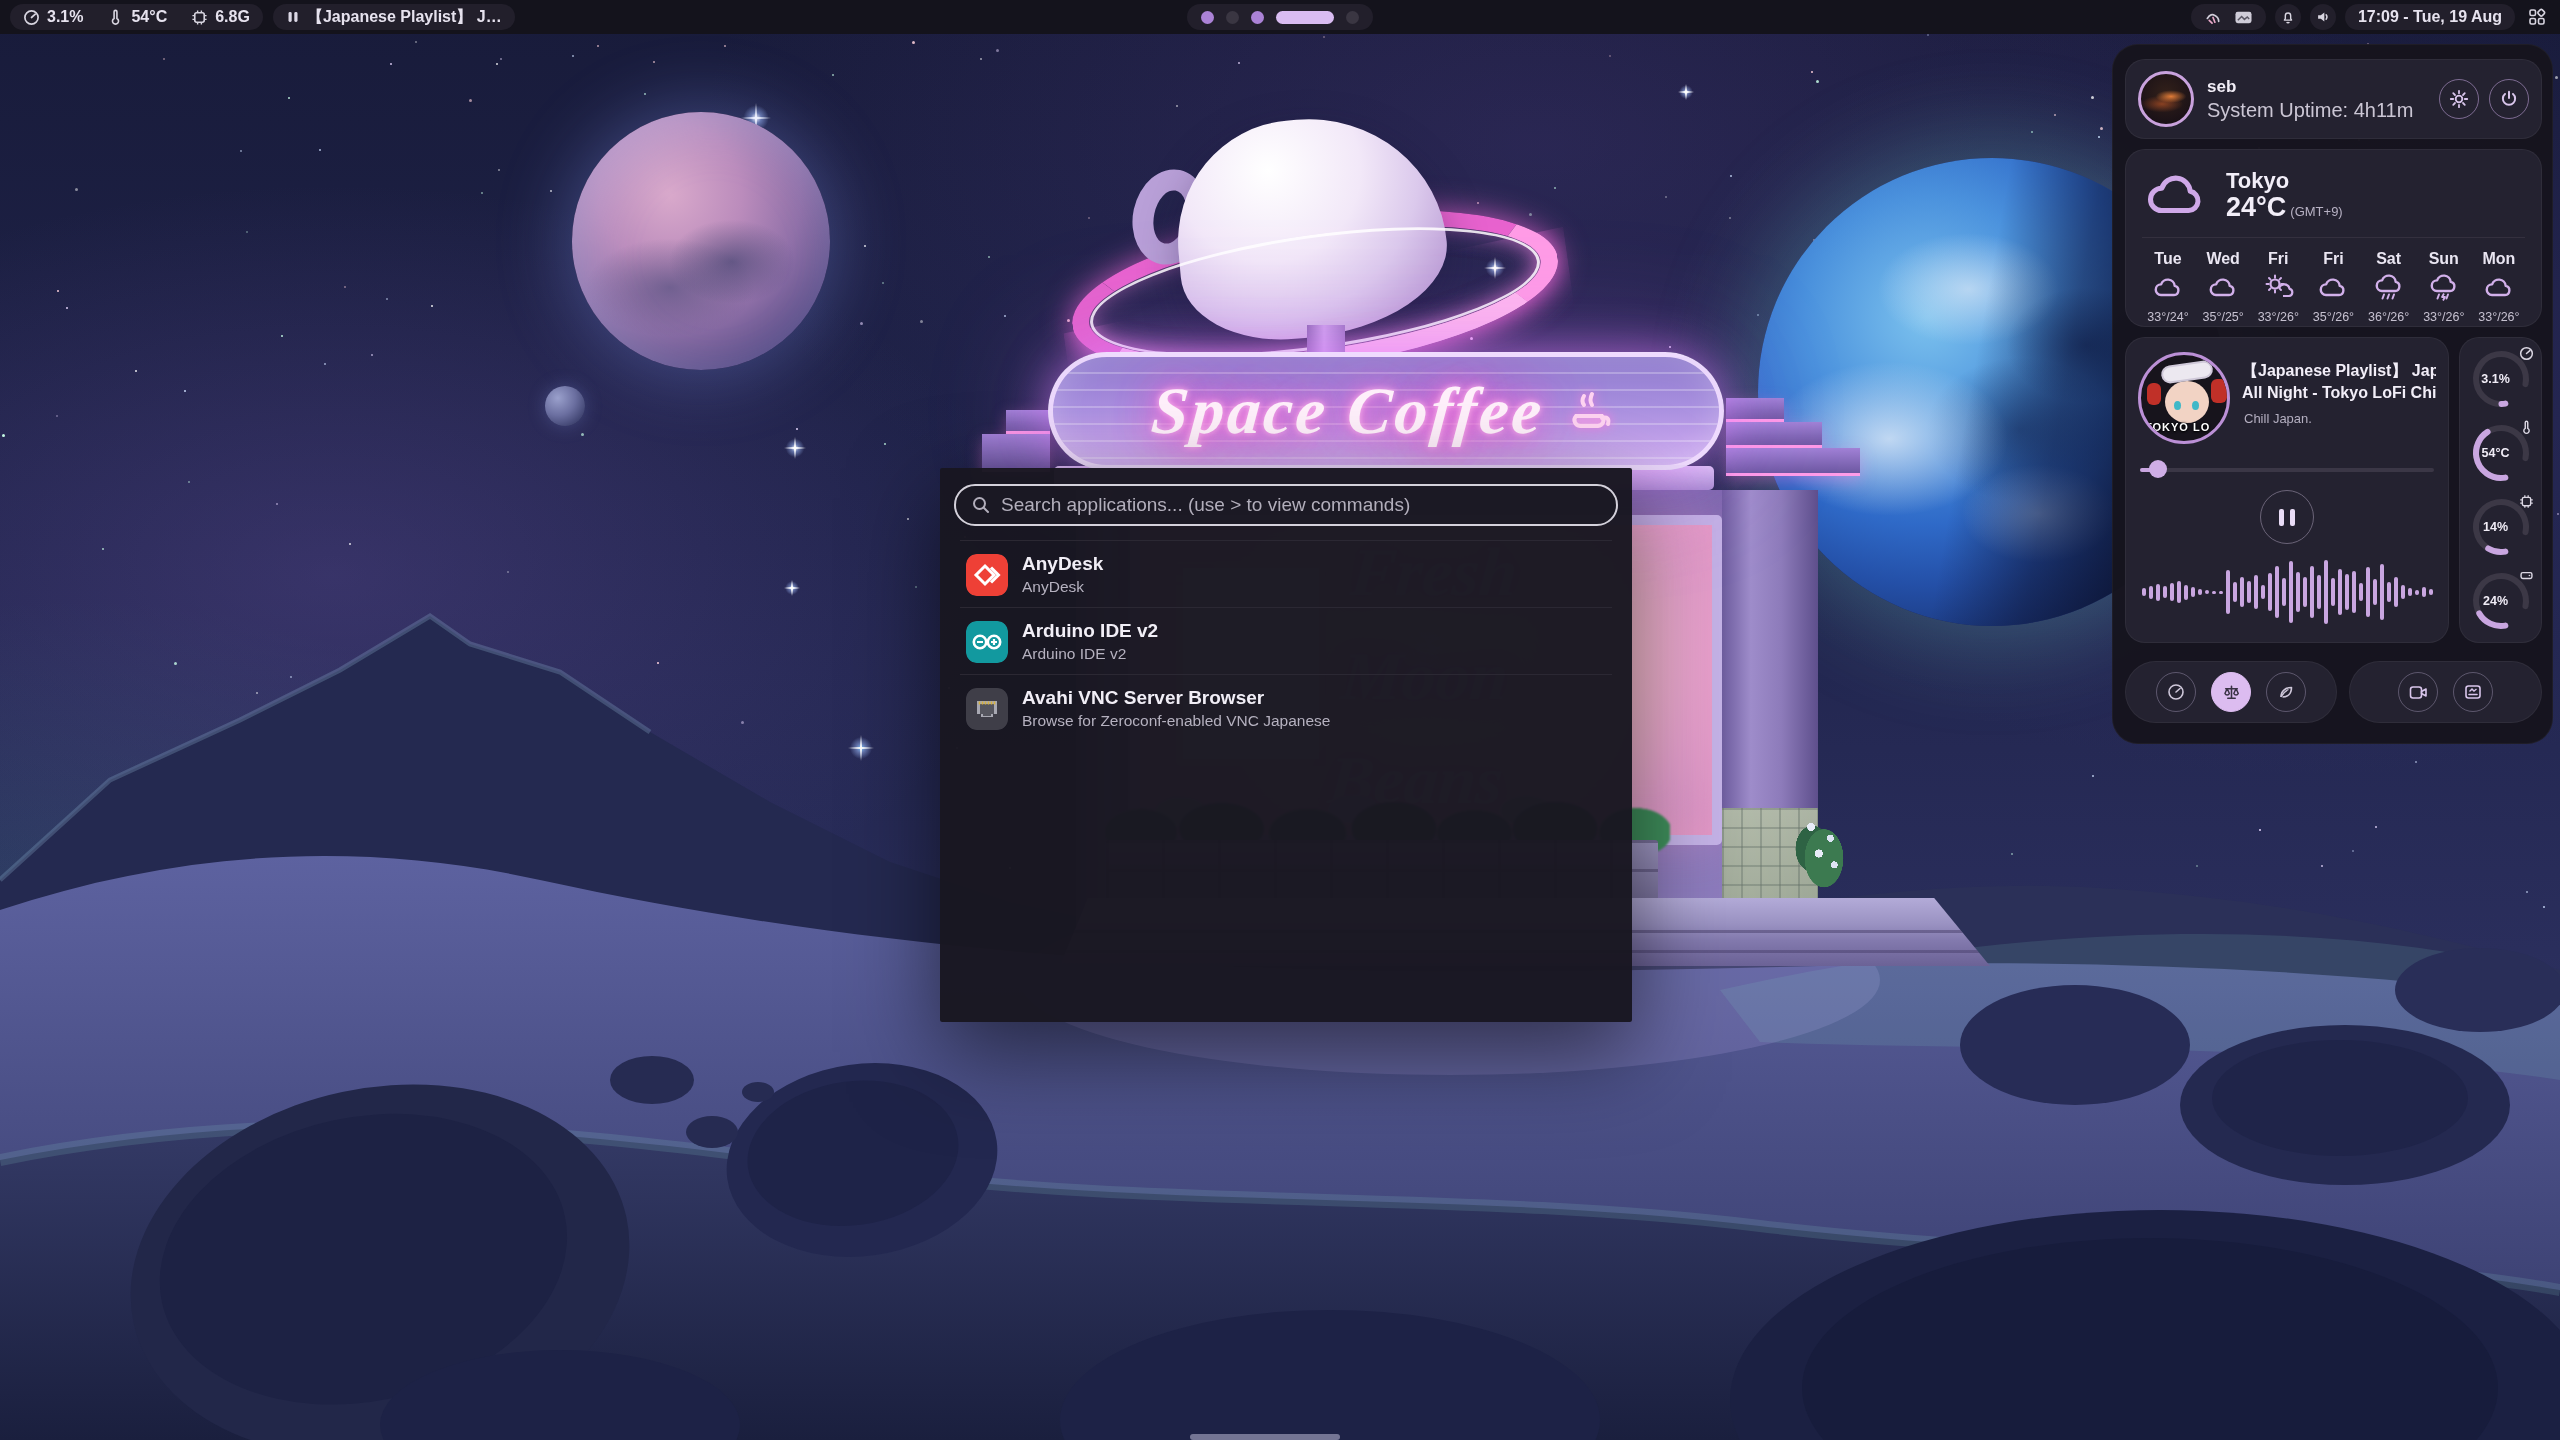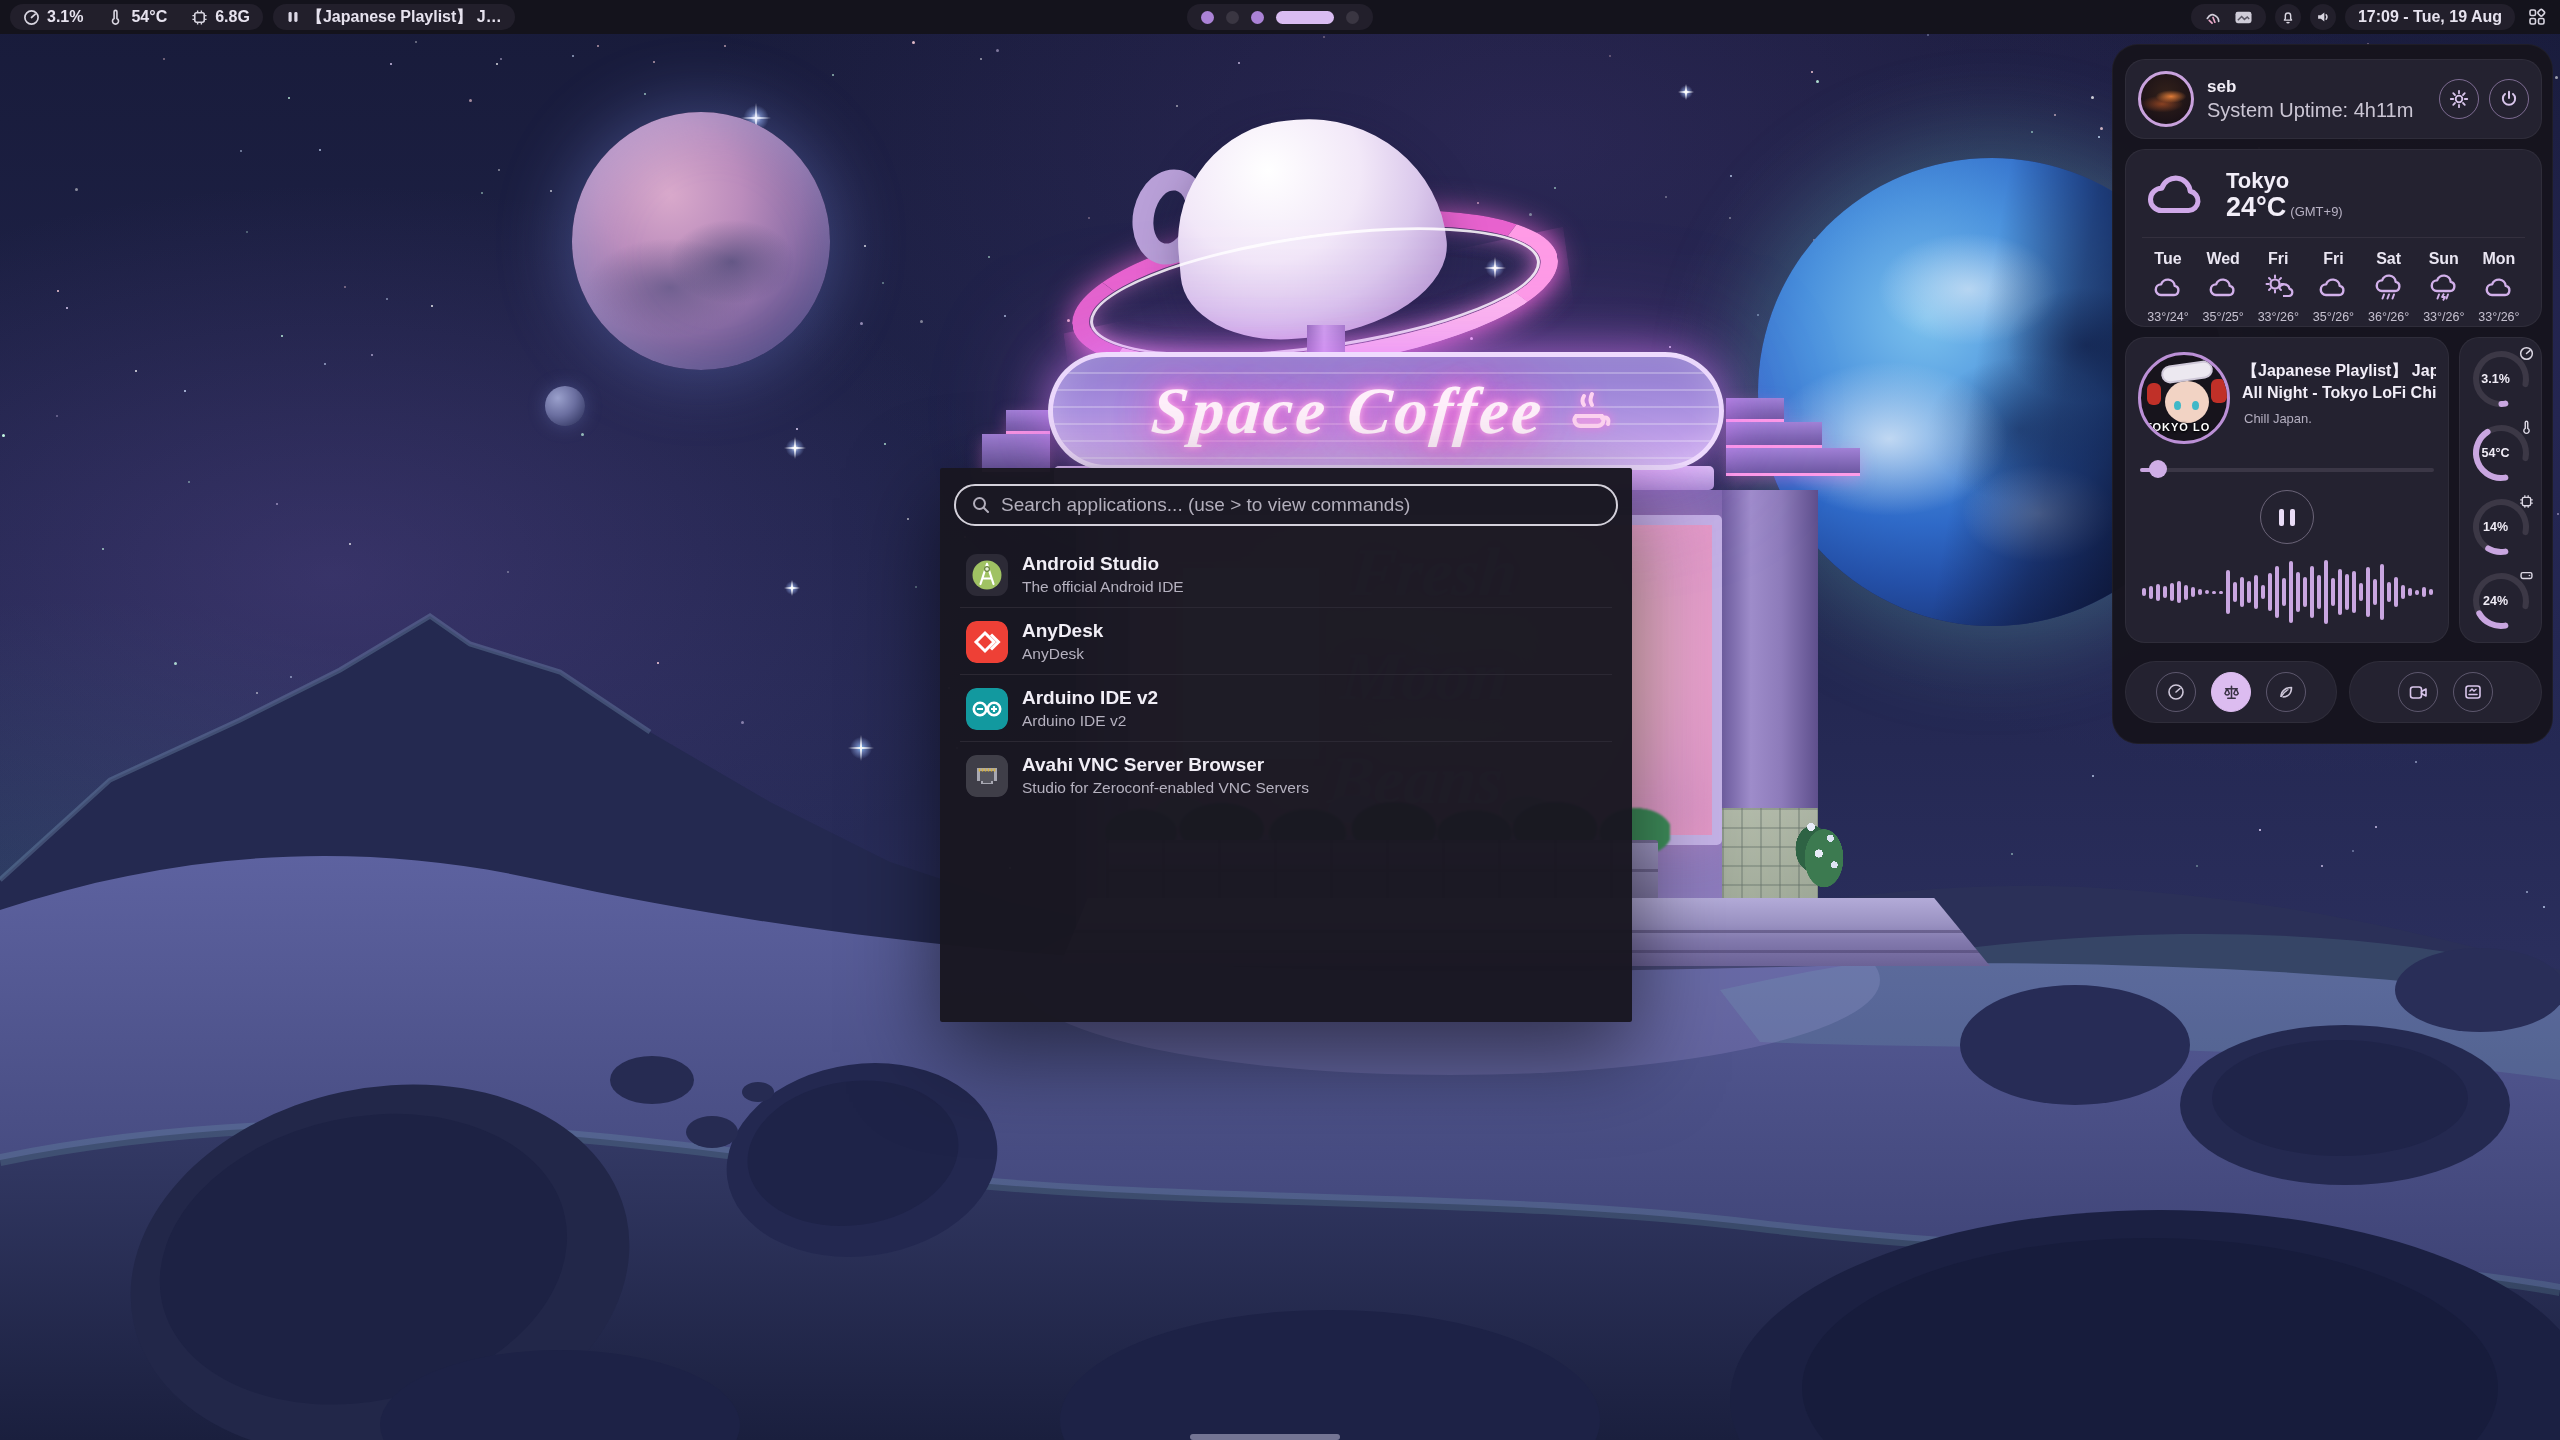--- a/index.html
+++ b/index.html
@@ -615,33 +615,20 @@
 <div id="launcher">
   <div id="search">
     <svg width="20" height="20" viewBox="0 0 20 20">
         <circle cx="8.5" cy="8.5" r="5.5" fill="none" stroke="#b2aebb" stroke-width="2"></circle>
         <path d="M12.8 12.8 L17 17" stroke="#b2aebb" stroke-width="2" stroke-linecap="round"></path>
       </svg>
     <span>Search applications... (use &gt; to view commands)</span>
   </div>
   <div id="l-list">
       <div class="l-item">
-        <span class="l-icon">
-          <svg width="42" height="42" viewBox="0 0 42 42">
-            <circle cx="21" cy="21" r="14.5" fill="#a0c263"></circle>
-            <path d="M21 10 L14.5 30 M21 10 L27.5 30 M16.5 24.5 L25.5 24.5" stroke="#fff" stroke-width="2.2" fill="none" stroke-linecap="round"></path>
-            <circle cx="21" cy="15" r="2.4" fill="#e8f0d8" stroke="#67823c" stroke-width="1.2"></circle>
-          </svg>
-        </span>
-        <span class="l-texts">
-          <span class="l-title">Android Studio</span>
-          <span class="l-sub">The official Android IDE</span>
-        </span>
-      </div>
-      <div class="l-item">
         <div class="divider"></div>
         <span class="l-icon">
           <svg width="42" height="42" viewBox="0 0 42 42">
             <rect width="42" height="42" rx="10" fill="#ee4036"></rect>
             <path d="M19 12 L28 21 L19 30 L10 21 Z" fill="none" stroke="#fff" stroke-width="3"></path>
             <path d="M25 13.5 L32.5 21 L25 28.5" fill="none" stroke="#fff" stroke-width="3"></path>
           </svg>
         </span>
         <span class="l-texts">
           <span class="l-title">AnyDesk</span>
@@ -669,21 +656,21 @@
         <span class="l-icon">
           <svg width="42" height="42" viewBox="0 0 42 42">
             <rect width="42" height="42" rx="10" fill="#3f3e48"></rect>
             <path d="M11 13h20v13h-4v3h-12v-3h-4z" fill="#a8a8b2"></path>
             <path d="M14 16h14v10h-3v2h-8v-2h-3z" fill="#55555e"></path>
             <path d="M13.5 13.5v3M16.5 13.5v3M19.5 13.5v3M22.5 13.5v3M25.5 13.5v3M28.5 13.5v3" stroke="#d8b23a" stroke-width="1.6"></path>
           </svg>
         </span>
         <span class="l-texts">
           <span class="l-title">Avahi VNC Server Browser</span>
-          <span class="l-sub">Studio for Zeroconf-enabled VNC Servers</span>
+          <span class="l-sub">Browse for Zeroconf-enabled VNC Japanese</span>
         </span>
       </div>
     </div>
 </div>
 
 <div id="rpanel">
   <div class="card" id="user-card">
     <div id="avatar"></div>
     <div>
       <div id="user-name">seb</div>

